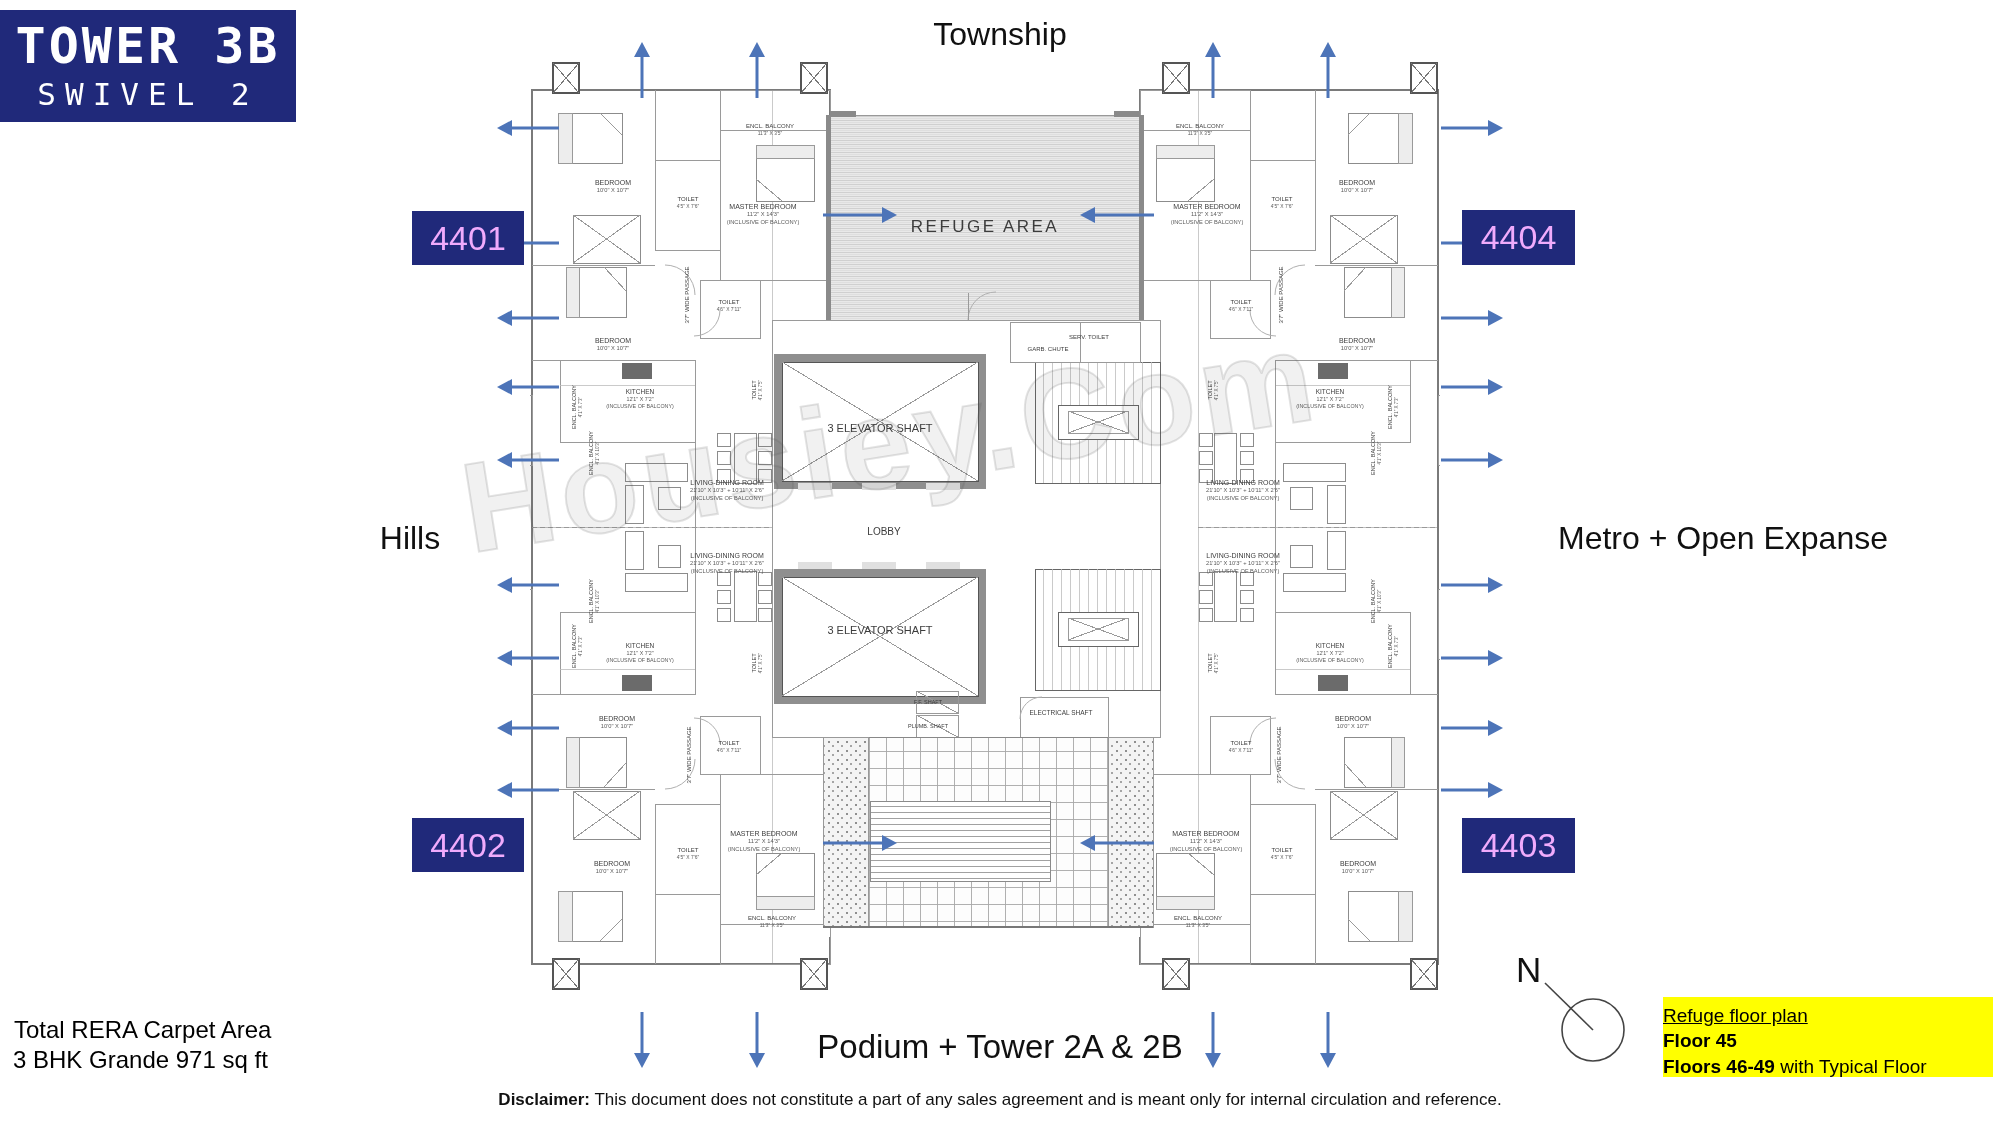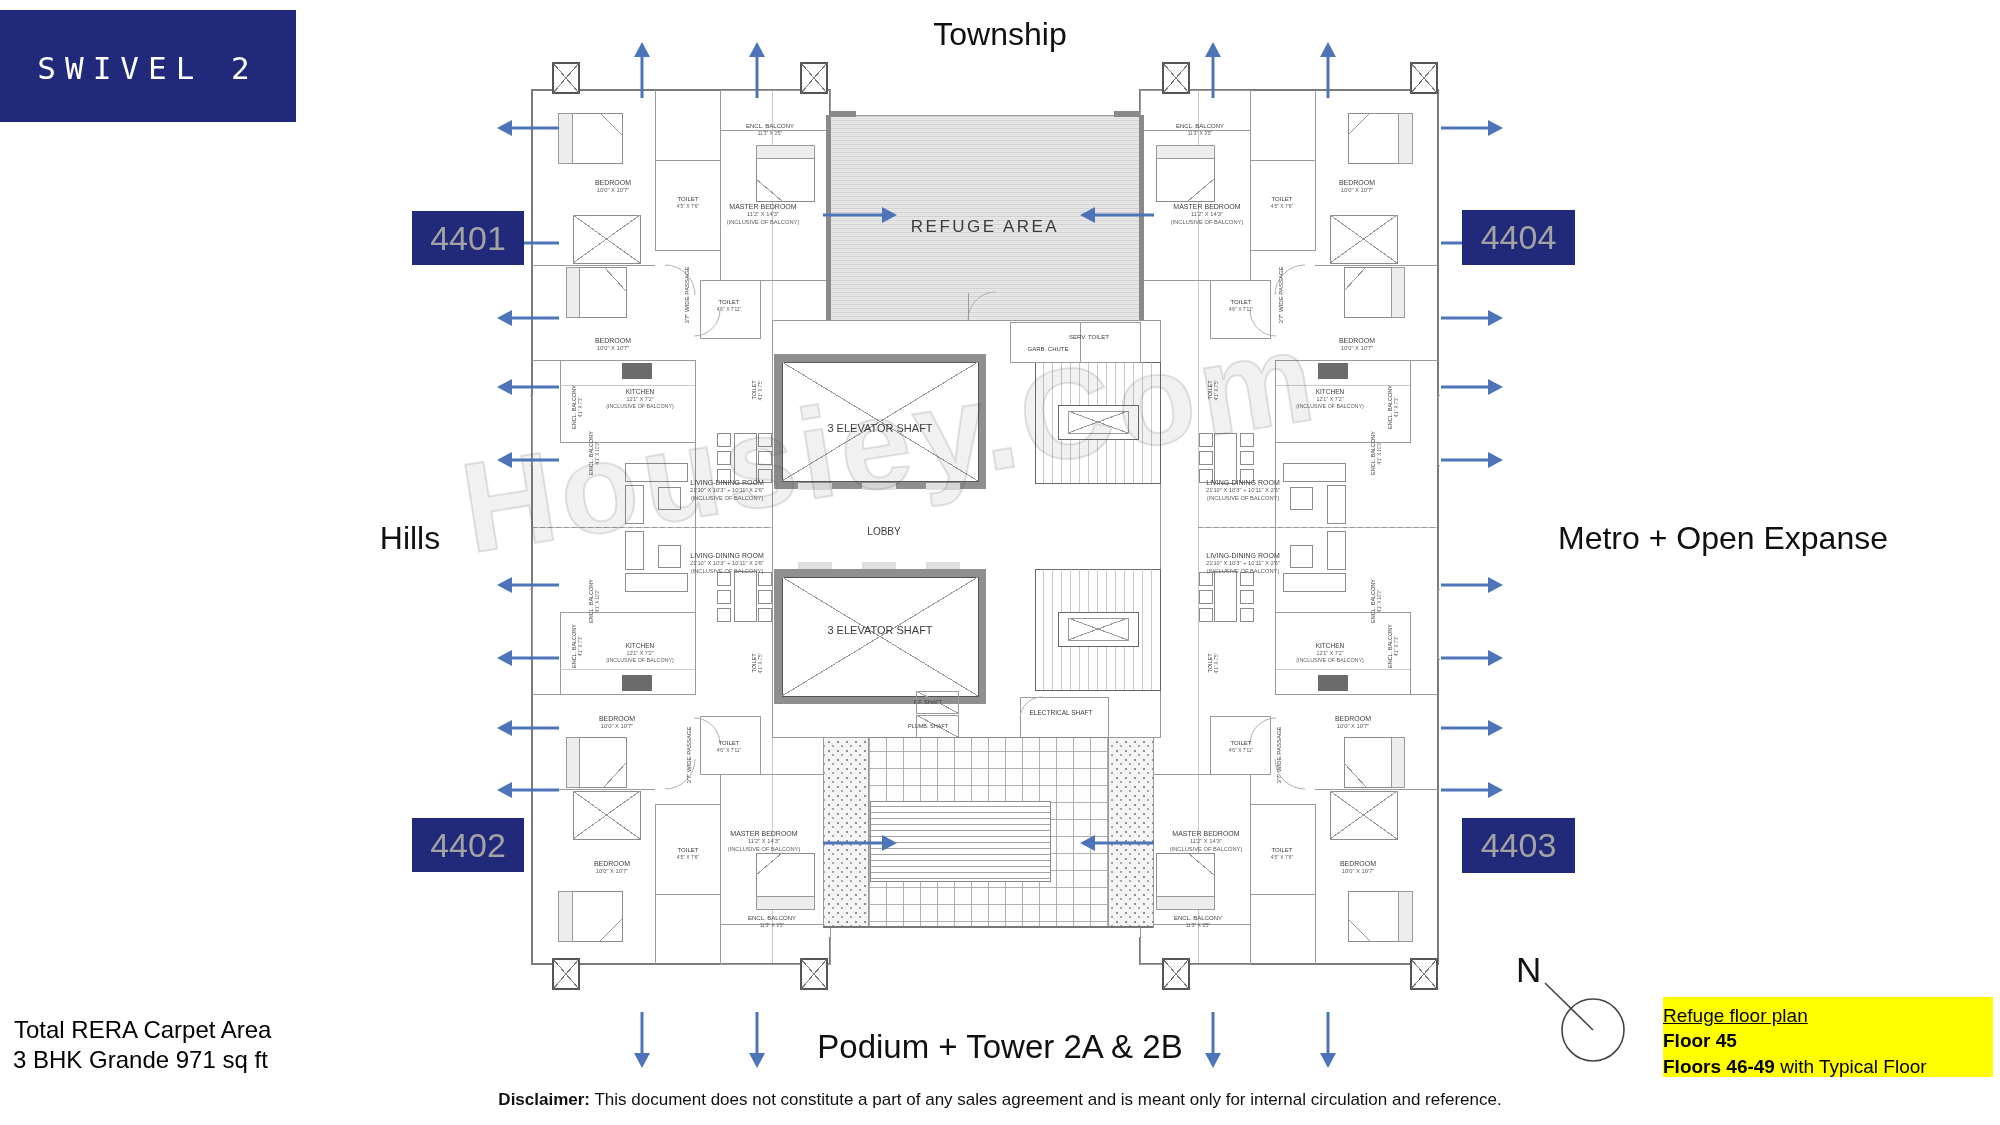--- a/index.html
+++ b/index.html
@@ -16,21 +16,21 @@
   .title-main{font-size:50px;font-weight:bold;letter-spacing:3px;line-height:1.05;}
   .title-sub{font-size:31px;letter-spacing:9px;margin-top:4px;}
   
   .ctx{position:absolute;color:#101010;font-size:32px;z-index:9;white-space:nowrap;}
   .ctx-top{left:850px;top:16px;width:300px;text-align:center;}
   .ctx-left{left:330px;top:520px;width:160px;text-align:center;}
   .ctx-right{left:1538px;top:520px;width:370px;text-align:center;}
   .ctx-bottom{left:750px;top:1028px;width:500px;text-align:center;font-size:33px;}
   
   .unit-badge{
-    position:absolute;background:#20297a;color:#a3a3a3;font-size:34px;
+    position:absolute;background:#20297a;color:#f0abfc;font-size:34px;
     display:flex;align-items:center;justify-content:center;z-index:10;
   }
   .u-4401{left:412px;top:211px;width:112px;height:54px;}
   .u-4404{left:1462px;top:210px;width:113px;height:55px;}
   .u-4402{left:412px;top:818px;width:112px;height:54px;}
   .u-4403{left:1462px;top:818px;width:113px;height:55px;}
   
   .carpet-heading{position:absolute;left:14px;top:1016px;font-size:24px;font-weight:normal;color:#000;}
   .carpet-detail{position:absolute;left:13px;top:1046px;font-size:24px;color:#000;}
   .disclaimer{position:absolute;left:0;right:0;top:1090px;text-align:center;font-size:17px;color:#111;}
@@ -72,20 +72,21 @@
   .plansvg .furn{stroke:#8c8c8c;stroke-width:1;fill:#fff;}
   .plansvg .arc{stroke:#b0b0b0;stroke-width:1;fill:none;shape-rendering:auto;}
   .plansvg .col rect{fill:#fff;stroke:#555;stroke-width:1.3;}
   .plansvg .col line{stroke:#777;stroke-width:1;}
   .arrow-layer{position:absolute;left:0;top:0;z-index:7;pointer-events:none;}
 </style>
 </head>
 <body>
 
 <div class="title-block" style="background: rgb(32, 41, 122);">
+  <div class="title-main">TOWER 3B</div>
   <div class="title-sub">SWIVEL 2</div>
 </div>
 
 <div class="ctx ctx-top">Township</div>
 <div class="ctx ctx-left">Hills</div>
 <div class="ctx ctx-right">Metro + Open Expanse</div>
 <div class="ctx ctx-bottom">Podium + Tower 2A &amp; 2B</div>
 
 <div class="unit-badge u-4401" style="background: rgb(32, 41, 122);">4401</div>
 <div class="unit-badge u-4404" style="background: rgb(32, 41, 122);">4404</div>

